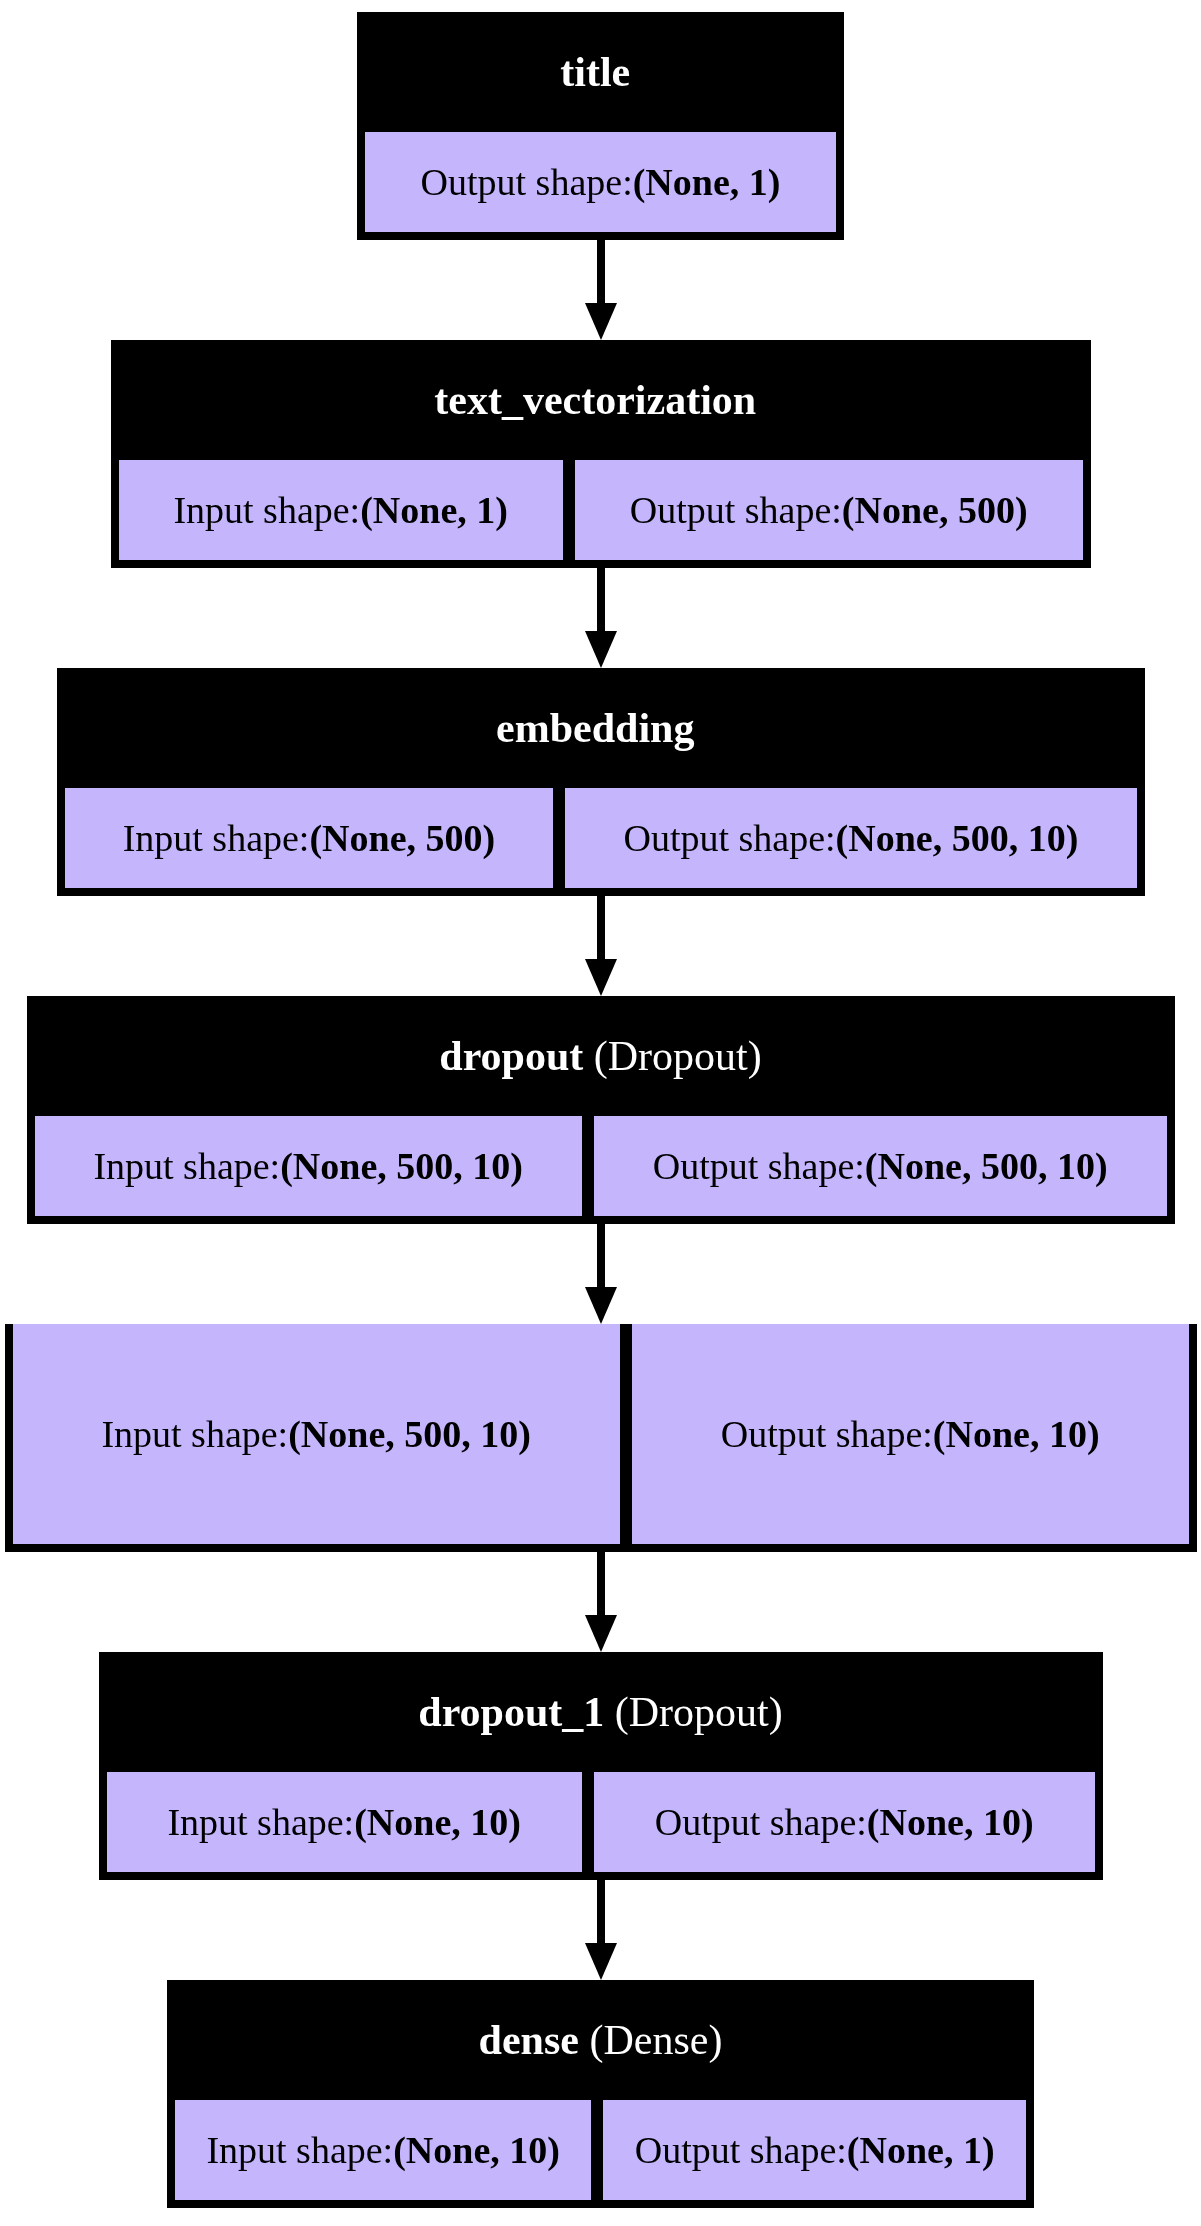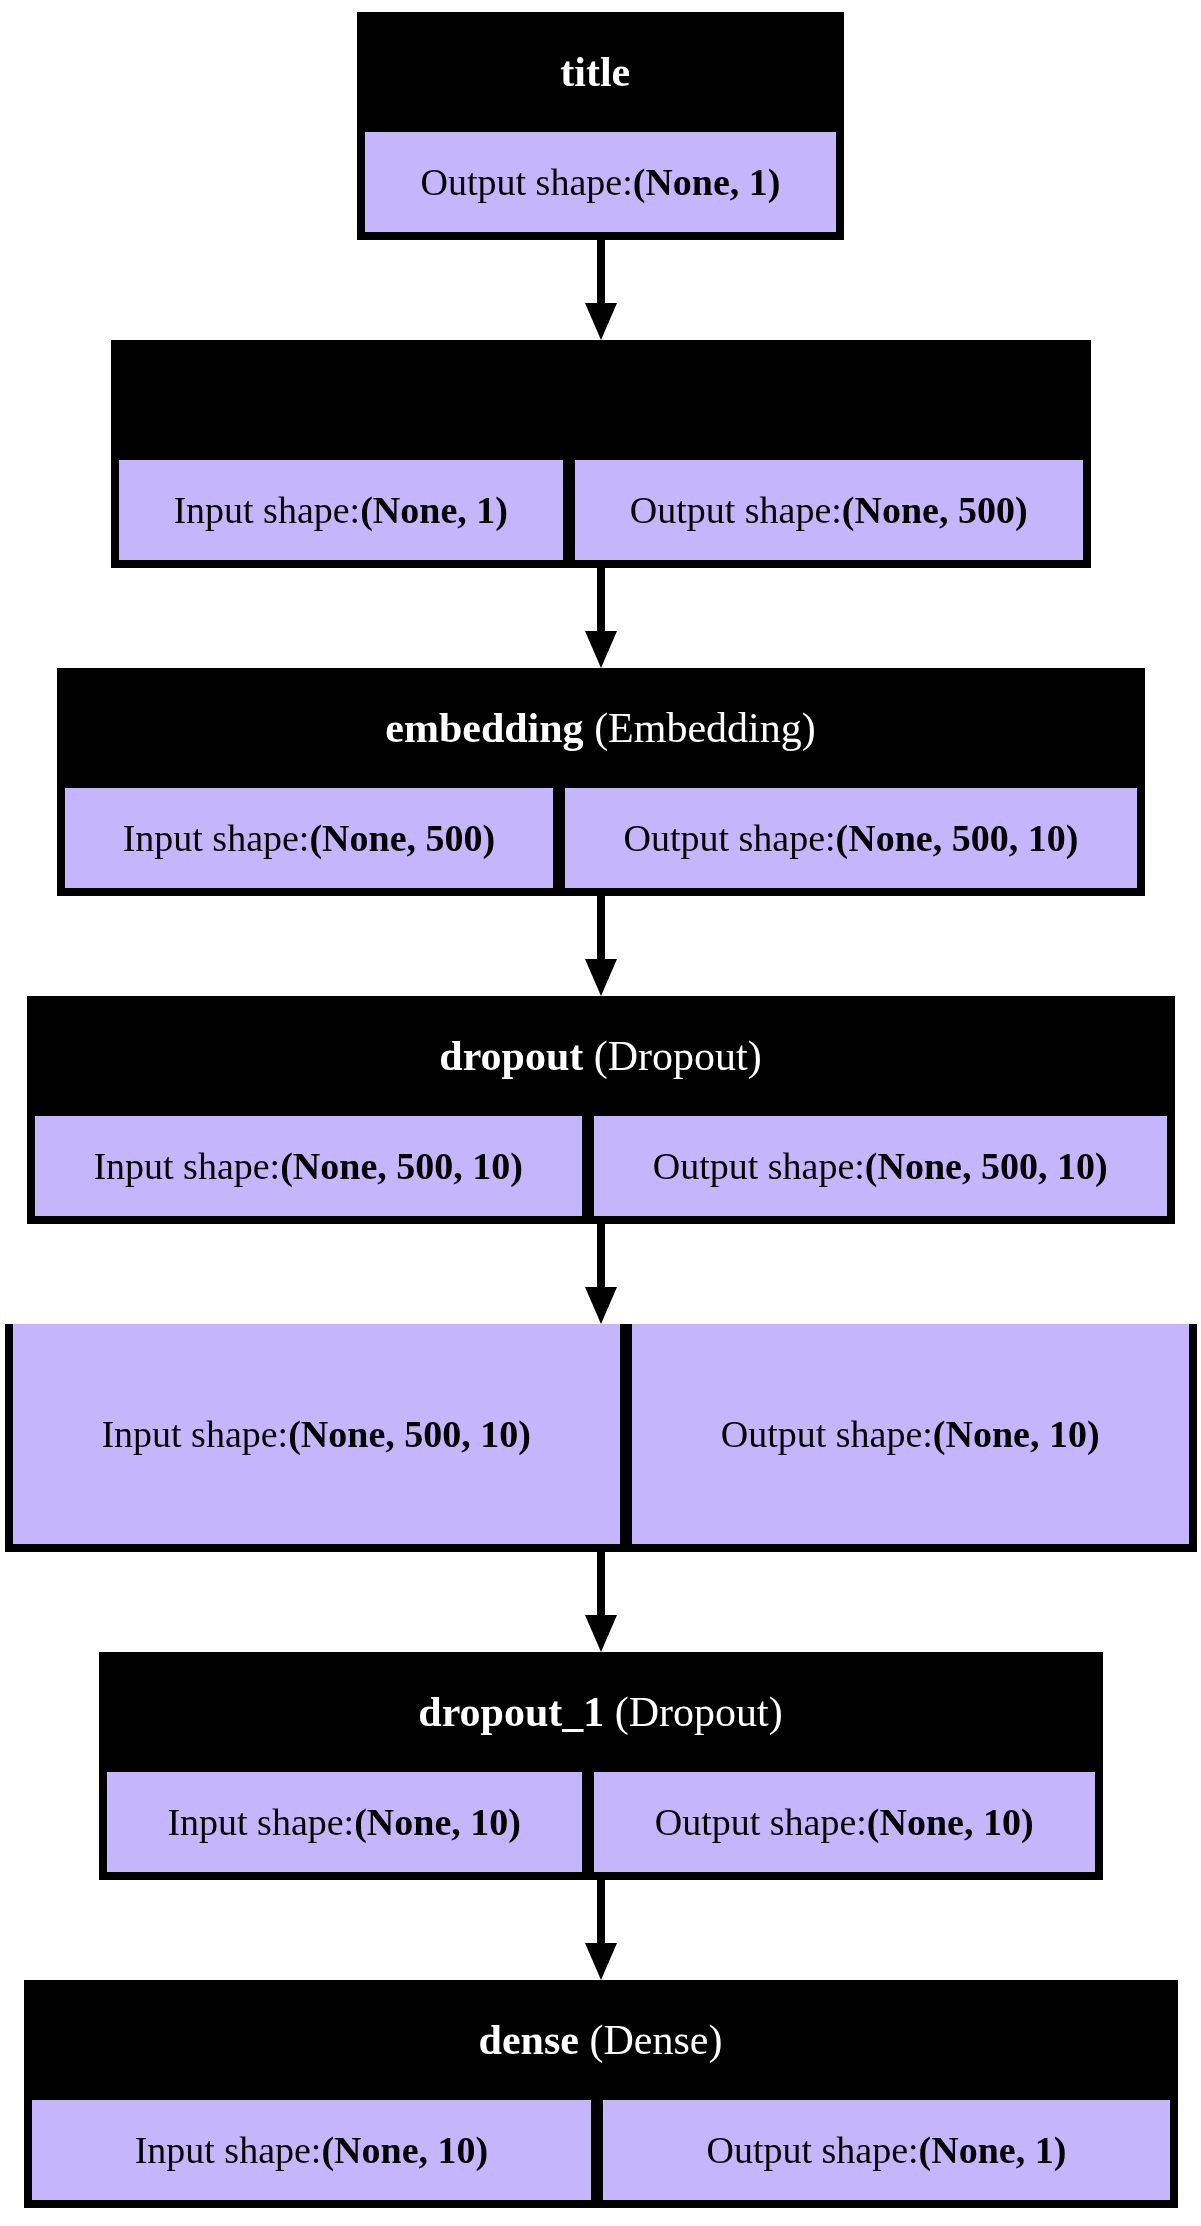--- a/index.html
+++ b/index.html
@@ -90,40 +90,40 @@
         </div>
     </div>
   </div>
 
   <div class="arrow">
     <div class="arrow-stem"></div>
     <div class="arrow-head"></div>
   </div>
 
   <div class="node" style="width:980px">
-    <div class="node-header">&nbsp;</div>
+    <div class="node-header"><span class="lname">text_vectorization</span>&nbsp;</div>
     <div class="node-body">
       <div class="cell">
           <span class="cell-label">Input shape: </span>
           <span class="cell-value">(None, 1)</span>
         </div>
       <div class="cell">
           <span class="cell-label">Output shape: </span>
           <span class="cell-value">(None, 500)</span>
         </div>
     </div>
   </div>
 
   <div class="arrow">
     <div class="arrow-stem"></div>
     <div class="arrow-head"></div>
   </div>
 
   <div class="node" style="width:1088px">
-    <div class="node-header"><span class="lname">embedding</span>&nbsp;<span class="ltype">(Embedding)</span></div>
+    <div class="node-header"><span class="lname">embedding</span>&nbsp;</div>
     <div class="node-body">
       <div class="cell">
           <span class="cell-label">Input shape: </span>
           <span class="cell-value">(None, 500)</span>
         </div>
       <div class="cell">
           <span class="cell-label">Output shape: </span>
           <span class="cell-value">(None, 500, 10)</span>
         </div>
     </div>
@@ -183,21 +183,21 @@
           <span class="cell-value">(None, 10)</span>
         </div>
     </div>
   </div>
 
   <div class="arrow">
     <div class="arrow-stem"></div>
     <div class="arrow-head"></div>
   </div>
 
-  <div class="node" style="width:1154px">
+  <div class="node" style="width:867px">
     <div class="node-header"><span class="lname">dense</span>&nbsp;<span class="ltype">(Dense)</span></div>
     <div class="node-body">
       <div class="cell">
           <span class="cell-label">Input shape: </span>
           <span class="cell-value">(None, 10)</span>
         </div>
       <div class="cell">
           <span class="cell-label">Output shape: </span>
           <span class="cell-value">(None, 1)</span>
         </div>

